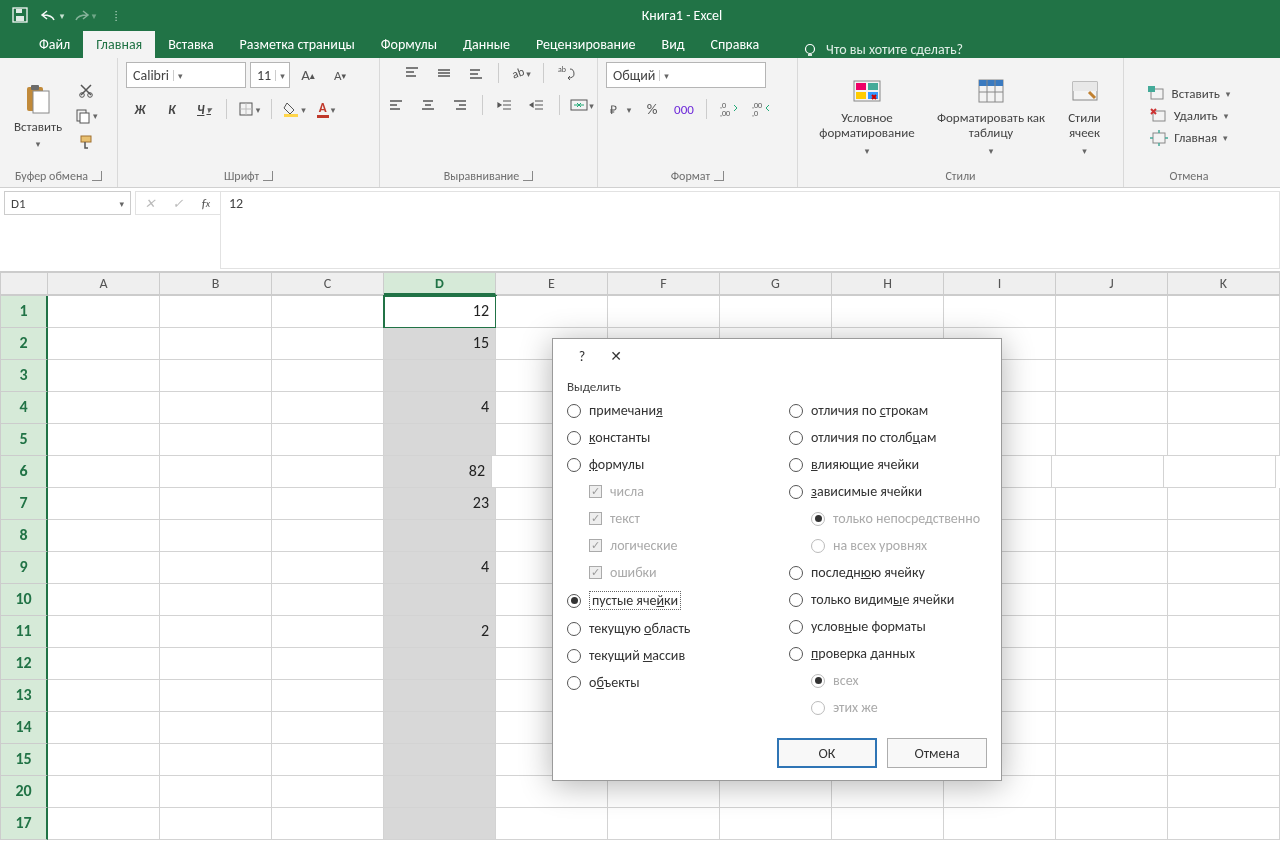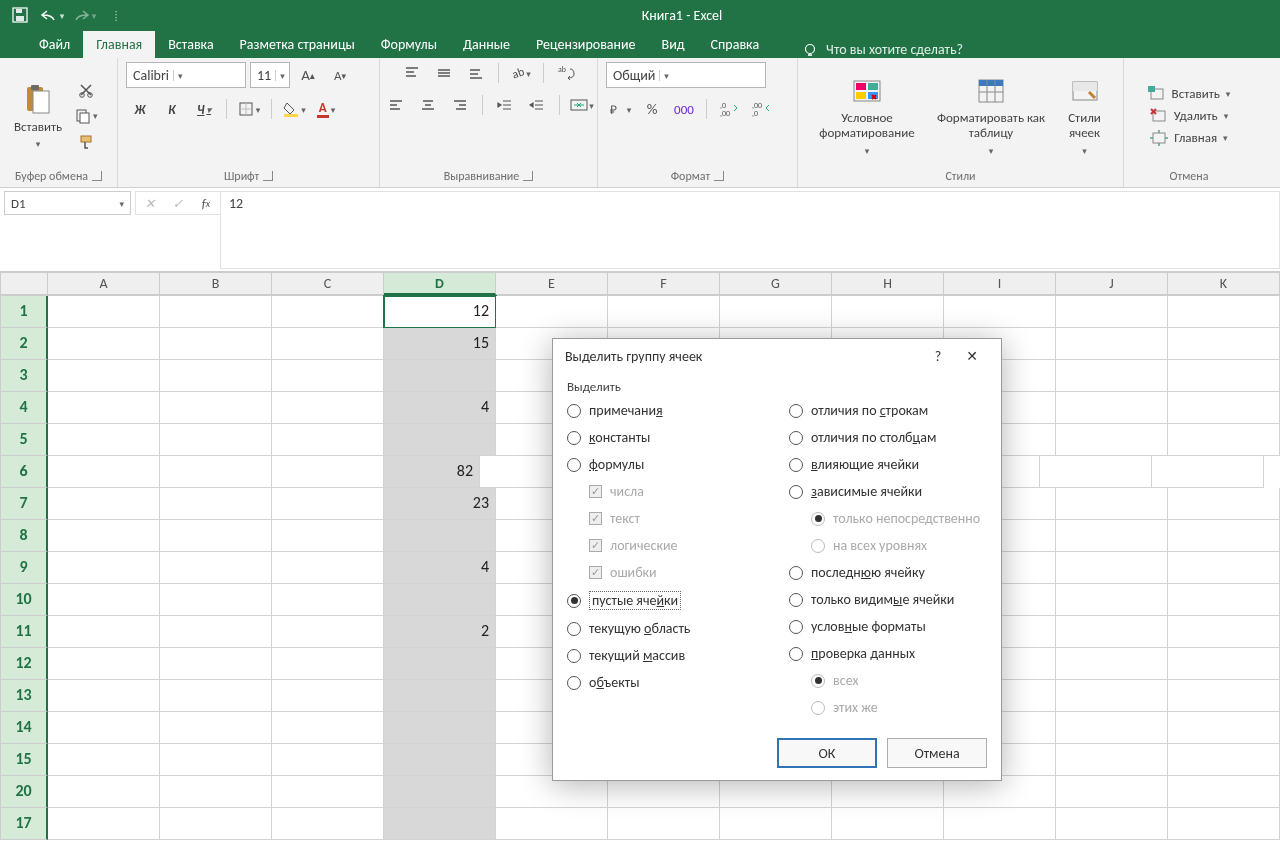--- a/index.html
+++ b/index.html
@@ -541,21 +541,21 @@
           <div class="cell" style="width: 112px;"></div>
           <div class="cell" style="width: 112px;"></div>
           <div class="cell" style="width: 112px;"></div>
           <div class="cell" style="width: 112px;"></div>
           <div class="cell" style="width: 112px;"></div>
         </div>
         <div class="cell-row">
           <div class="cell" style="width: 112px;"></div>
           <div class="cell" style="width: 112px;"></div>
           <div class="cell" style="width: 112px;"></div>
-          <div class="cell sel-range" style="width: 96px;">
+          <div class="cell sel-range" style="width: 108px;">
             <div class="val">82</div>
           </div>
           <div class="cell" style="width: 112px;"></div>
           <div class="cell" style="width: 112px;"></div>
           <div class="cell" style="width: 112px;"></div>
           <div class="cell" style="width: 112px;"></div>
           <div class="cell" style="width: 112px;"></div>
           <div class="cell" style="width: 112px;"></div>
           <div class="cell" style="width: 112px;"></div>
         </div>
@@ -707,21 +707,20 @@
           <div class="cell" style="width: 112px;"></div>
           <div class="cell" style="width: 112px;"></div>
           <div class="cell" style="width: 112px;"></div>
         </div>
       </div>
   </div>
 </div>
 
 <div class="dialog">
   <div class="dlg-title">
-    <span class="t">Выделить группу ячеек</span>
     <div class="help">?</div>
     <div class="close">✕</div>
   </div>
   <div class="dlg-body">
     <div class="dlg-group-label">Выделить</div>
     <div class="dlg-cols">
       <div class="dlg-col" id="dlg-left">
           <div class="radio">
             <div class="r-circle"></div>
             <span class="label"><span>примечани<span class="u">я</span></span></span>

